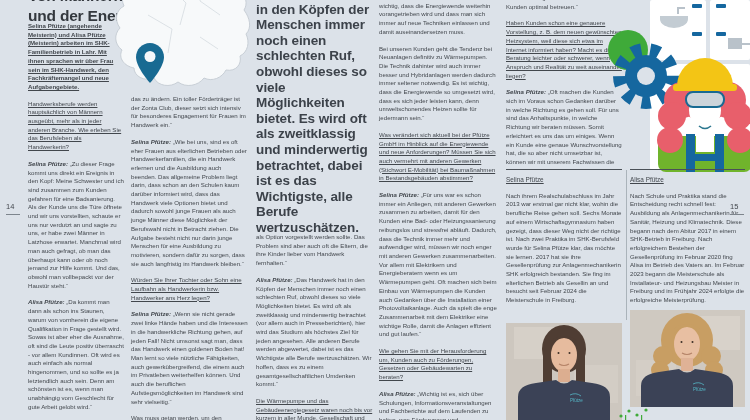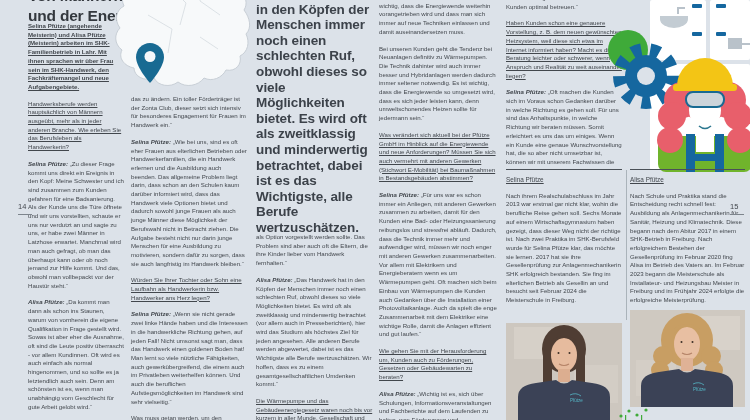--- a/index.html
+++ b/index.html
@@ -194,20 +194,20 @@
   <g fill="#3faa39">
     <circle cx="5" cy="10" r="1.6"></circle>
     <circle cx="13" cy="5" r="1.6"></circle>
     <circle cx="21" cy="9" r="1.6"></circle>
     <circle cx="30" cy="4" r="1.6"></circle>
     <rect x="25" y="9" width="1.2" height="5"></rect>
     <rect x="9" y="9" width="1.2" height="5"></rect>
   </g>
 </svg>
 
-<div class="pagenum" style="left:6px;top:202px;width:14px;margin-left:12px;">
+<div class="pagenum" style="left:6px;top:202px;width:14px;">
   <span>14</span>
   <div class="rule"></div>
 </div>
 <div class="pagenum" style="left:730px;top:202px;width:14px;">
   <span>15</span>
   <div class="rule"></div>
 </div>
 
 </body></html>

